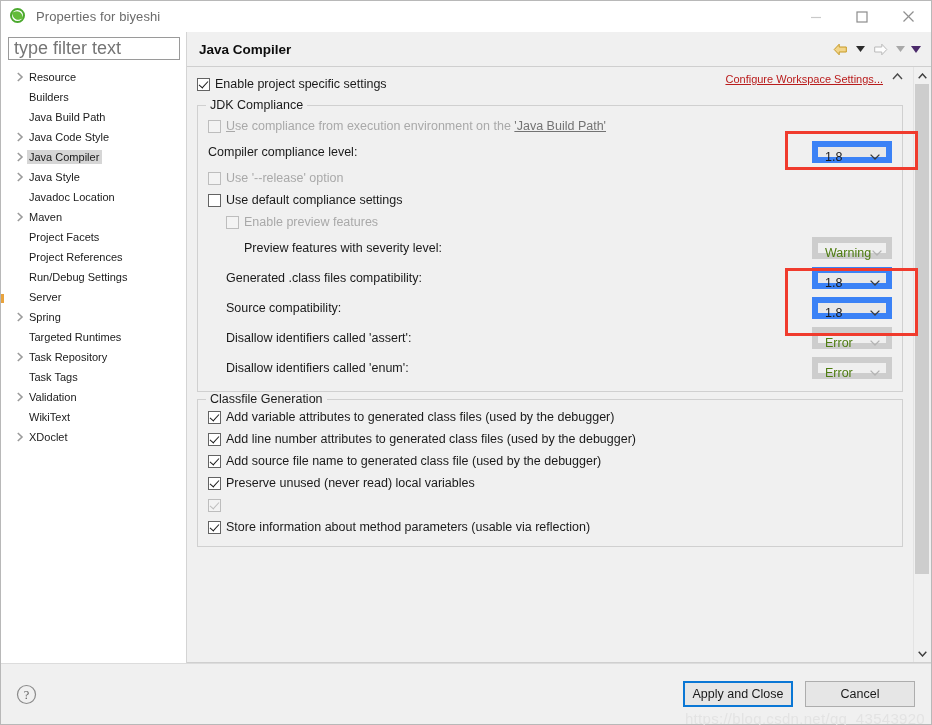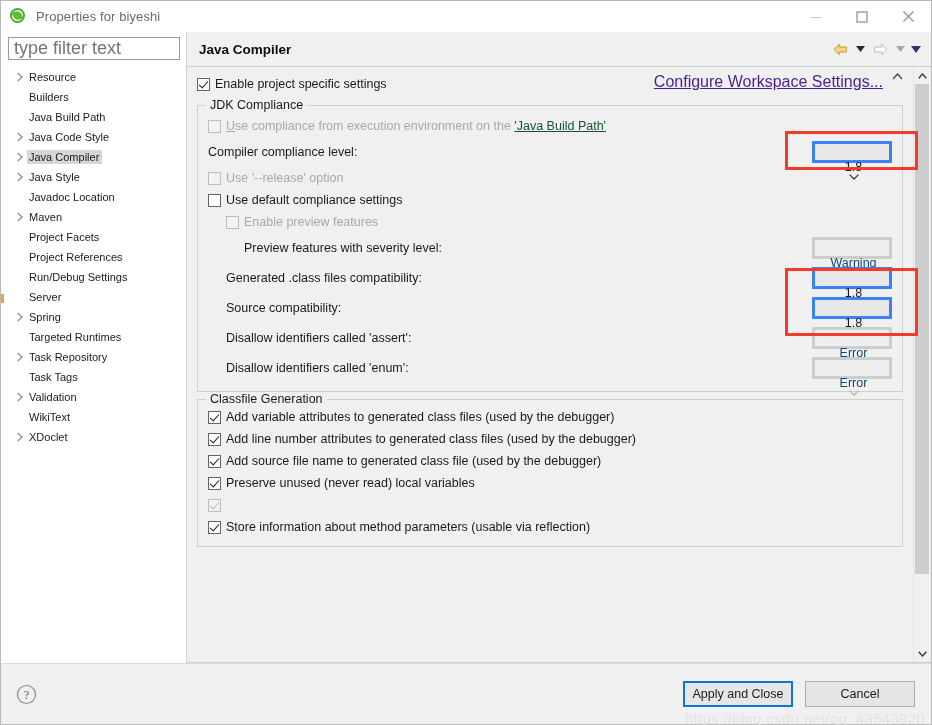--- a/index.html
+++ b/index.html
@@ -244,22 +244,22 @@
 
   
   .top-row {
     display: flex;
     align-items: flex-start;
     height: 25px;
     margin-top: 6px;
   }
   .ws-link {
     margin-left: auto;
-    font-size: 16px;
-    color: #4c1d95;
+    font-size: 11px;
+    color: #b91c1c;
     text-decoration: underline;
     white-space: nowrap;
     padding-right: 3px;
   }
 
   
   .cb-row {
     display: flex;
     align-items: center;
     height: 22px;
@@ -287,21 +287,21 @@
     border-color: #bdbdbd;
     background: #f3f3f3;
   }
   .cbox.disabled.checked::after {
     border-color: #bdbdbd;
   }
   .cb-label { font-size: 12.5px; color: #1a1a1a; }
   .cb-label.disabled { color: #a9a9a9; }
   .cb-label .mn { text-decoration: underline; }
   .cb-label .lnk {
-    color: #14532d;
+    color: #737373;
     text-decoration: underline;
   }
 
   
   .group {
     border: 1px solid #d0d0d0;
     margin-top: 7px;
     position: relative;
     padding: 0 10px 8px 10px;
   }
@@ -329,35 +329,34 @@
     white-space: nowrap;
   }
   .indent1 { padding-left: 18px; }
   .indent2 { padding-left: 36px; }
 
   .combo {
     margin-left: auto;
     width: 80px;
     height: 22px;
     box-sizing: border-box;
-    border: 3px solid #3b82f6;
+    border: 6px solid #3b82f6;
     background: #e8e8e8;
     display: flex;
     align-items: center;
-    padding: 16px 4px 0 7px;
+    padding: 9px 4px 0 7px;
     font-size: 12.5px;
     color: #1a1a1a;
     position: relative;
     flex-shrink: 0;
-    flex-direction: column;
   }
   .combo.disabled {
     border-color: #cdcdcd;
     background: #efefef;
-    color: #0c4a6e;
+    color: #4d7c0f;
   }
   .combo .cv { flex: 1; }
   .combo .chev {
     display: flex;
     align-items: center;
     justify-content: center;
     width: 14px;
   }
 
   

